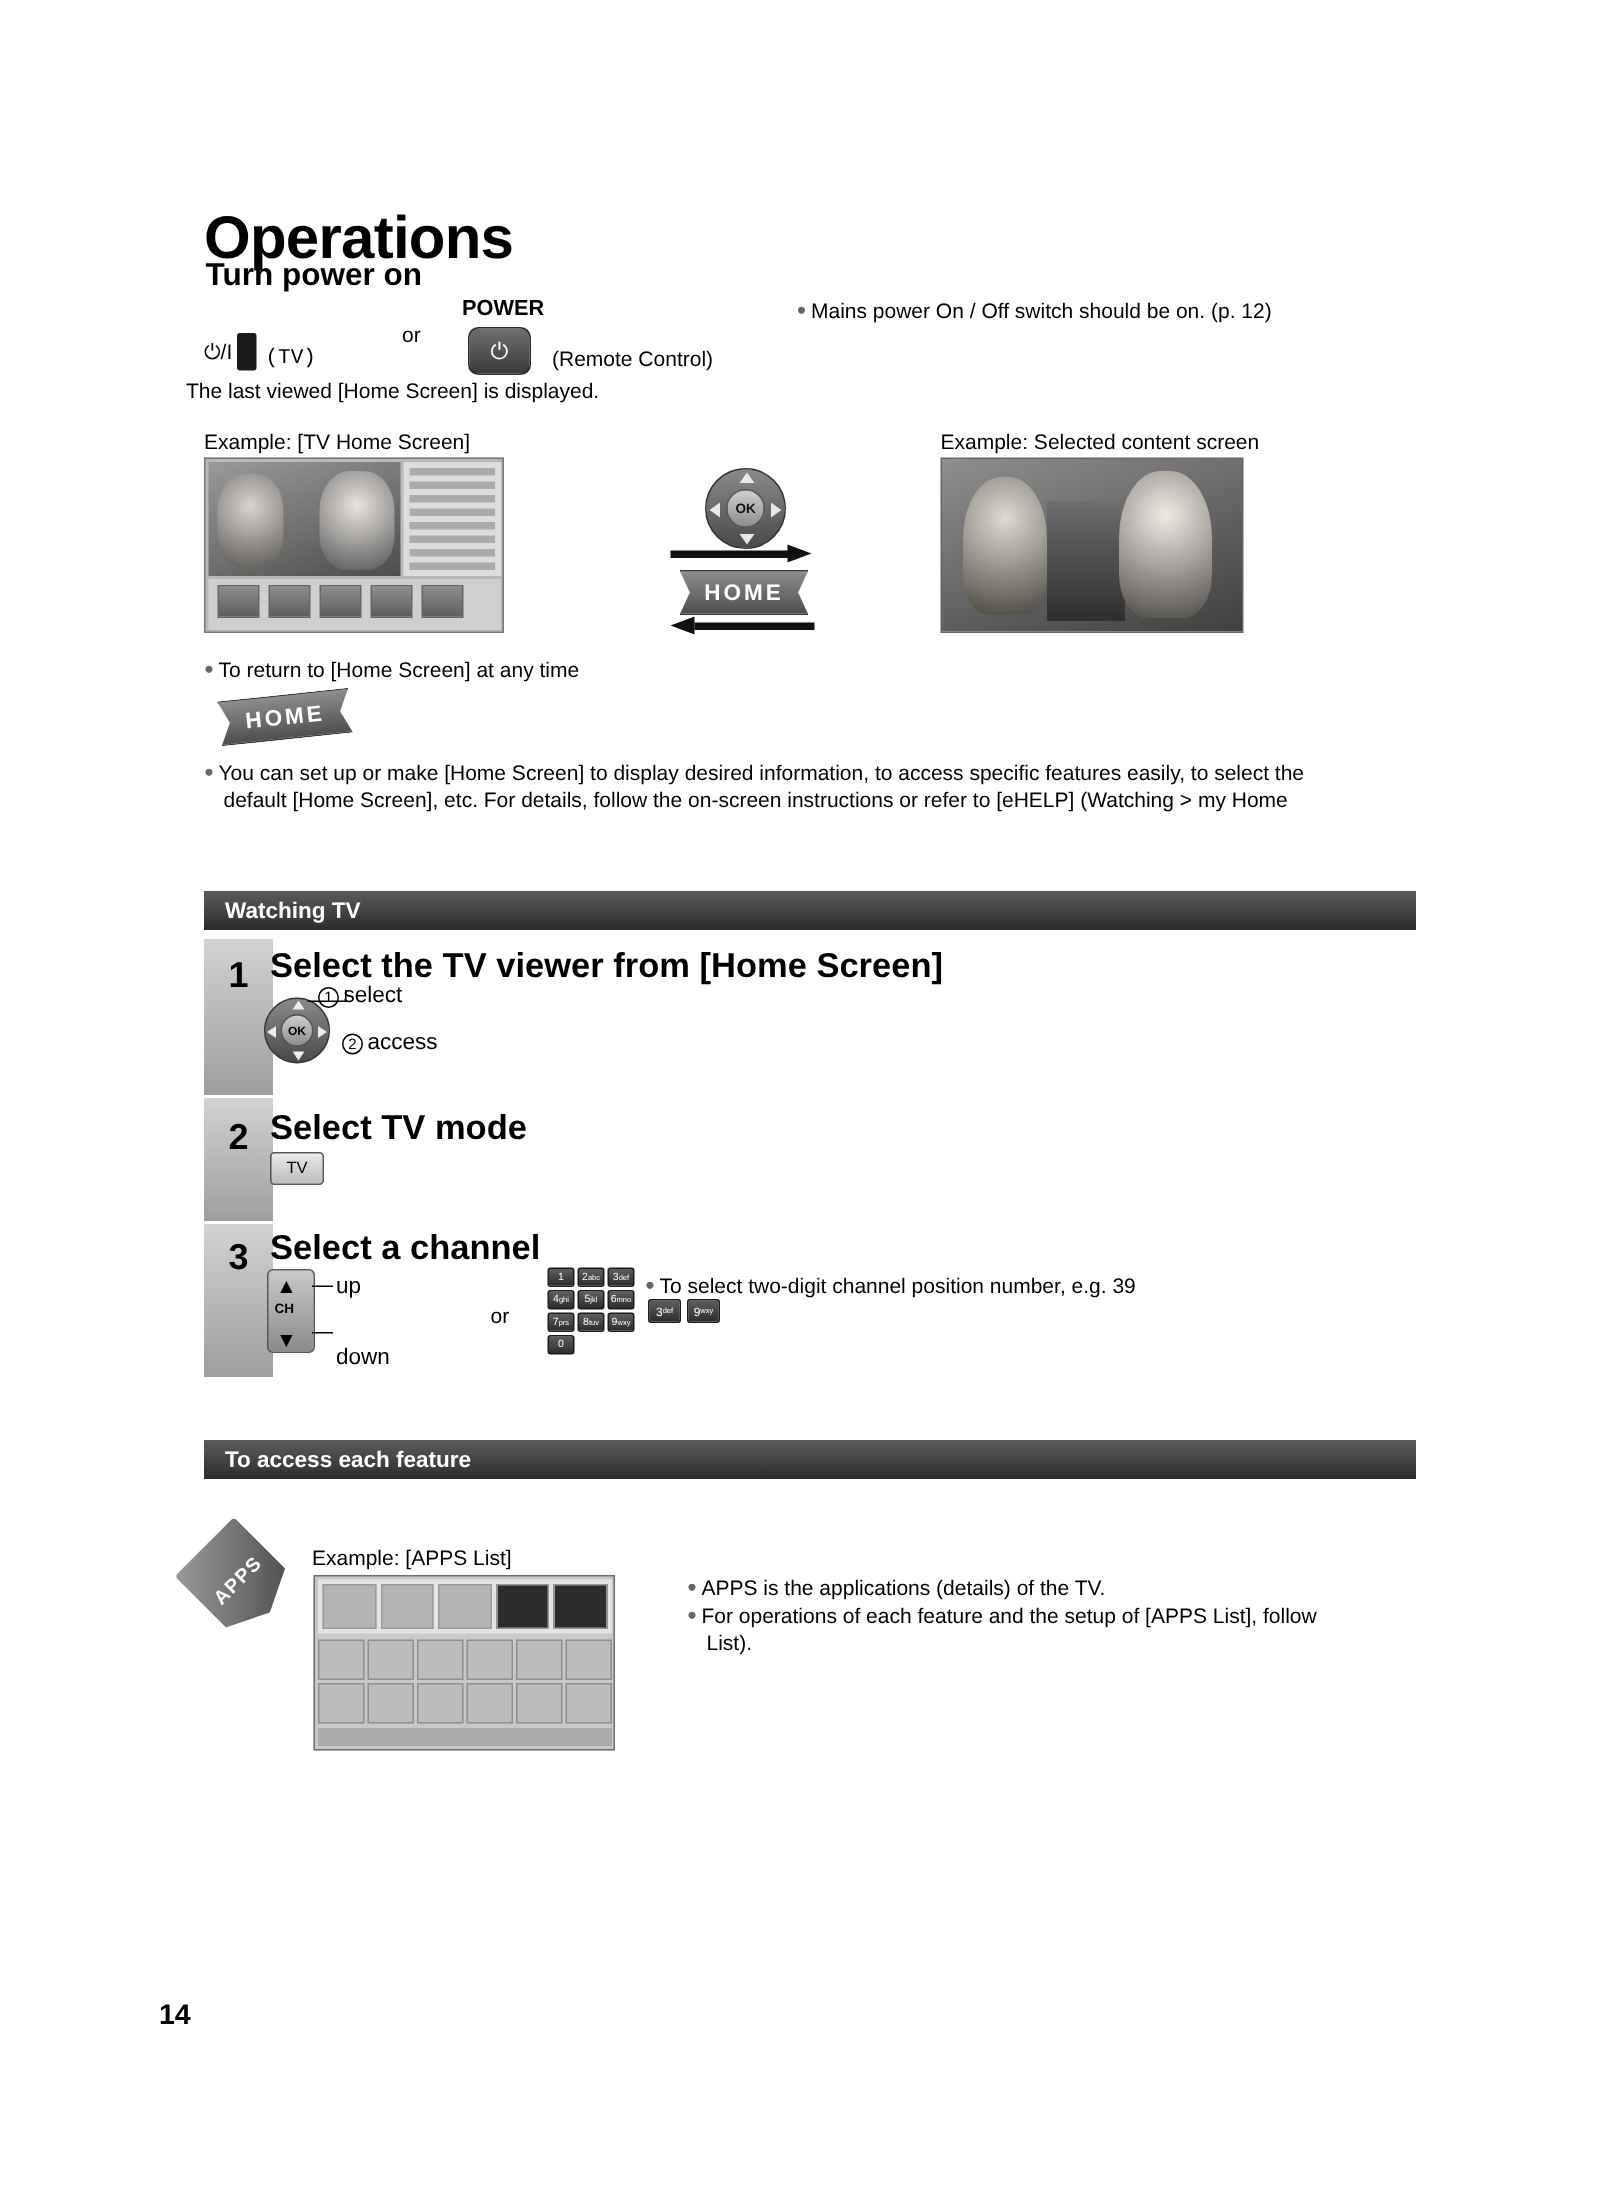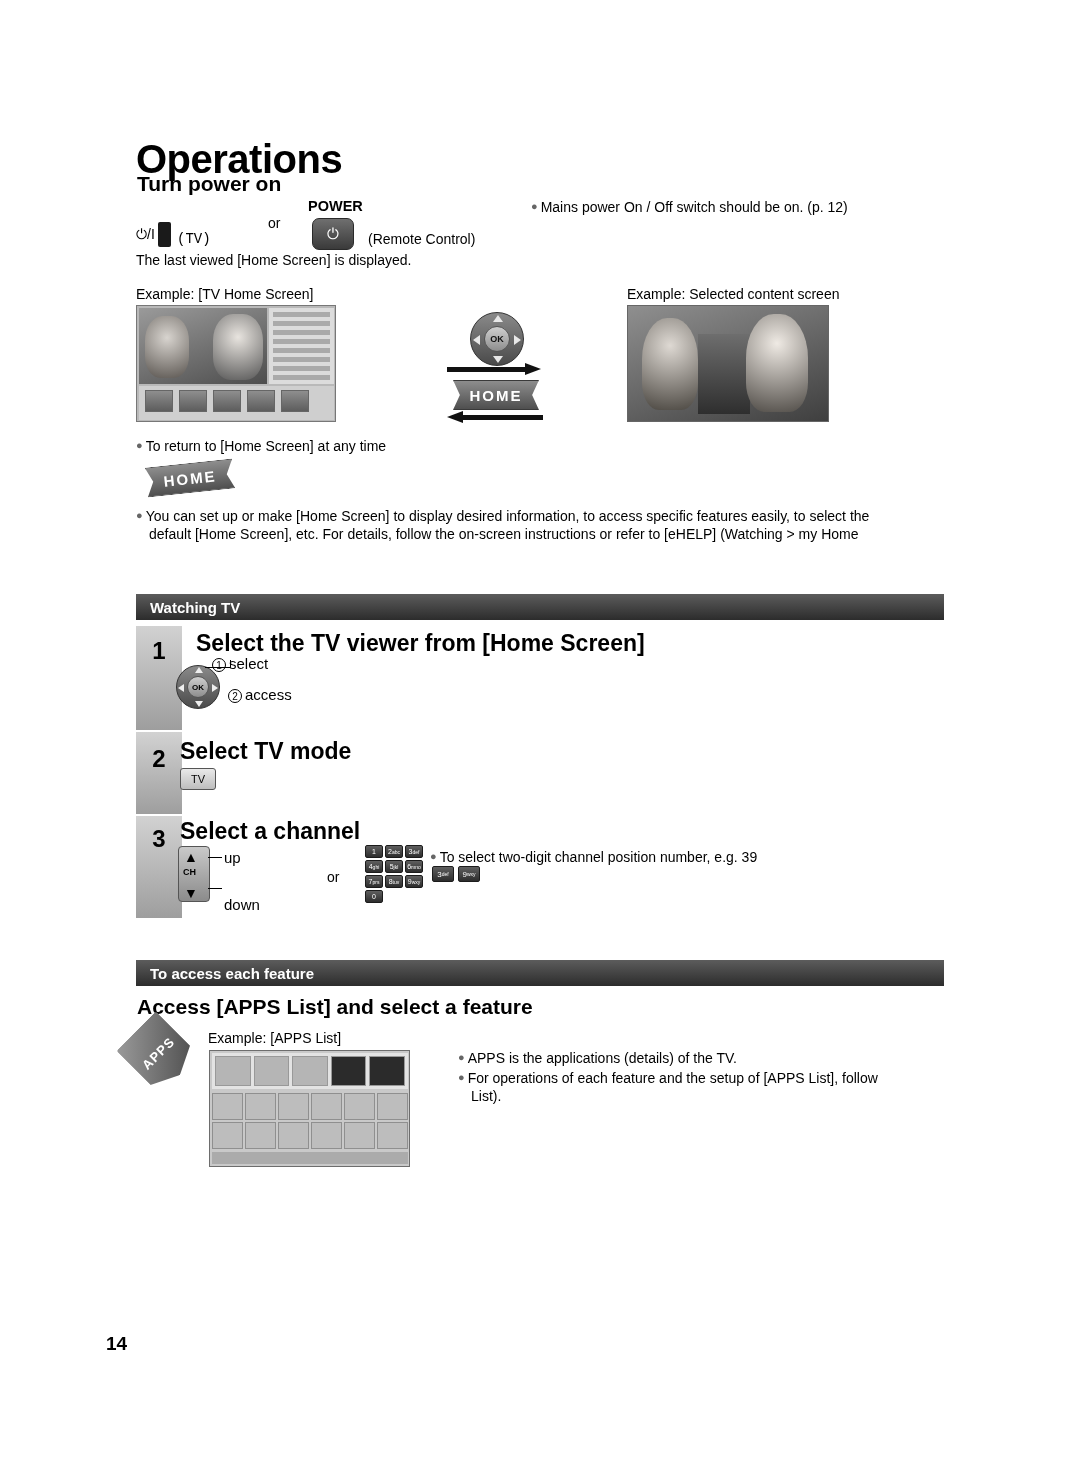--- a/index.html
+++ b/index.html
@@ -39,21 +39,21 @@
     border:1px solid #2a2a2a;
     display:flex; align-items:center; justify-content:center;
     color:#fff; font-size:15px;
   }
   .rc-paren { position:absolute; left:368px; top:231px; font-size:14px; }
 
   .bullet-line { position:absolute; font-size:14px; }
   .bullet-line .b { color:#666; font-size:11px; vertical-align:2px; margin-right:3px; }
 
   .mains { left:531px; top:199px; }
-  .lastviewed { position:absolute; left:136px; top:252px; font-size:14px; }
+  .lastviewed { position:absolute; left:124px; top:252px; font-size:14px; }
 
   .ex-tv { position:absolute; left:136px; top:286px; font-size:14px; }
   .ex-sel { position:absolute; left:627px; top:286px; font-size:14px; }
 
   
   .thumb1 {
     position:absolute; left:136px; top:305px; width:200px; height:117px;
     background:#b9b9b9; border:1px solid #777; overflow:hidden;
   }
   .t1-main { position:absolute; left:2px; top:2px; width:128px; height:76px; background:linear-gradient(160deg,#9a9a9a,#4d4d4d); }
@@ -143,21 +143,21 @@
   .steprail.r3 { top:816px; height:102px; }
   .stepnum {
     position:absolute; left:136px; width:46px; height:34px;
     color:#000; font-size:24px; font-weight:bold;
     display:flex; align-items:center; justify-content:center;
   }
   .sn1 { top:634px; }
   .sn2 { top:742px; }
   .sn3 { top:822px; }
   .stephead { position:absolute; left:180px; font-size:23px; font-weight:bold; }
-  .sh1 { top:630px;margin-left:16px; }
+  .sh1 { top:630px; }
   .sh2 { top:738px; }
   .sh3 { top:818px; }
 
   
   .navsmall { position:absolute; left:176px; top:665px; width:44px; height:44px; }
   .navsmall .ring { position:absolute; inset:0; border-radius:50%; background:linear-gradient(#8a8a8a,#4a4a4a); border:1px solid #333; }
   .navsmall .okc { position:absolute; left:11px; top:11px; width:22px; height:22px; border-radius:50%; background:linear-gradient(#cfcfcf,#8d8d8d); border:1px solid #555; display:flex; align-items:center; justify-content:center; font-size:8px; font-weight:bold; }
   .navsmall .a { position:absolute; width:0;height:0; }
   .ns-up { left:19px; top:2px; border-left:4px solid transparent; border-right:4px solid transparent; border-bottom:6px solid #eee; }
   .ns-dn { left:19px; bottom:2px; border-left:4px solid transparent; border-right:4px solid transparent; border-top:6px solid #eee; }
@@ -377,21 +377,20 @@
 
   <div class="bullet-line two-digit"><span class="b">●</span><span>To select two-digit channel position number, e.g. 39</span></div>
   <div class="keyex">
     <div class="key">3<sup>def</sup></div>
     <div class="key">9<sup>wxy</sup></div>
   </div>
 
   <div class="sectionbar sb-access">
       <span>To access each feature</span>
     </div>
-  <div class="h2 h2-apps">Access [APPS List] and select a feature</div>
 
   <div class="appsbadge">
     <div class="shape"></div>
     <div class="txt">APPS</div>
   </div>
 
   <div class="ex-apps">Example: [APPS List]</div>
   <div class="appsshot">
     <div class="as-top">
         <i></i>

